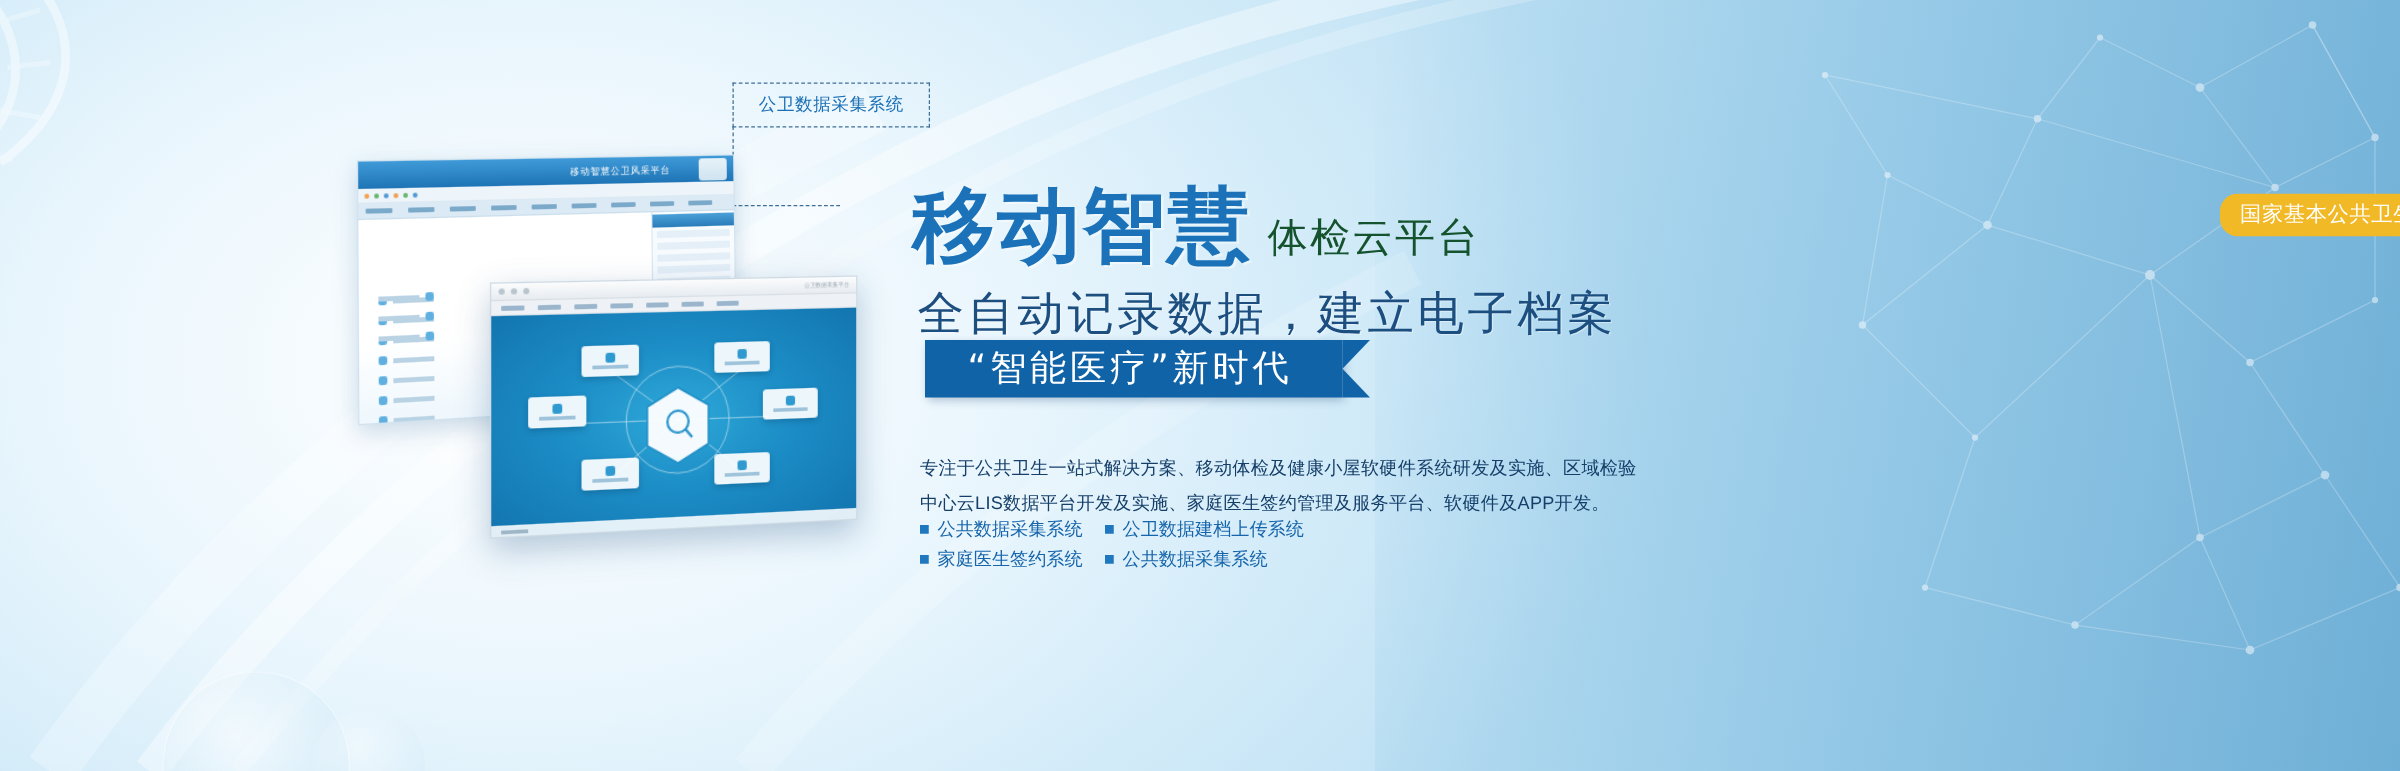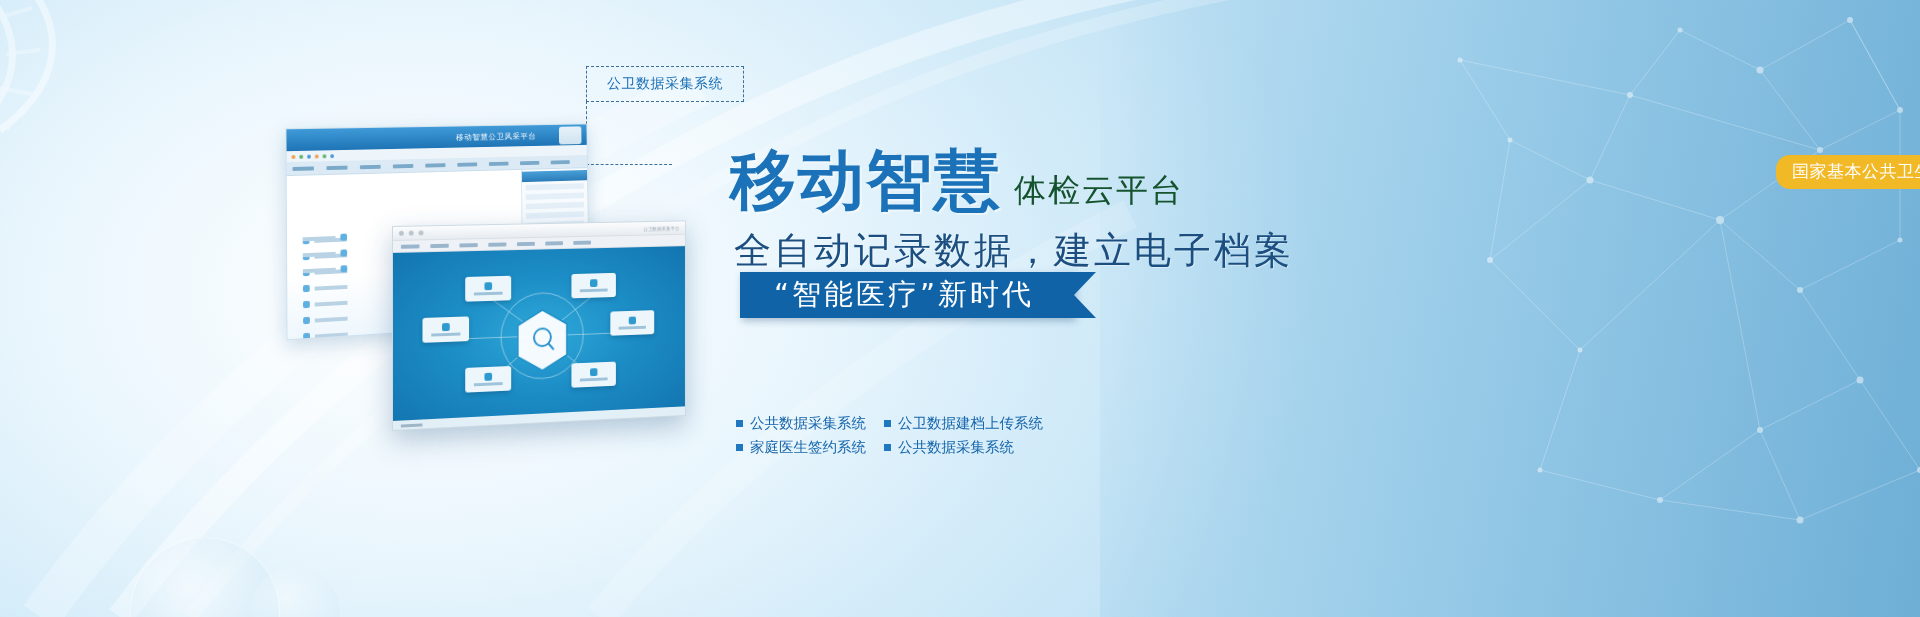--- a/index.html
+++ b/index.html
@@ -484,20 +484,21 @@
 
     <div class="badge">国家基本公共卫生3.0</div>
 
     <div class="headline-line2">全自动记录数据，建立电子档案</div>
 
     <div class="ribbon">
       <span class="ribbon-text">“智能医疗”新时代</span>
       <span class="ribbon-tail"></span>
     </div>
 
+    <div class="para">专注于公共卫生一站式解决方案、移动体检及健康小屋软硬件系统研发及实施、区域检验中心云LIS数据平台开发及实施、家庭医生签约管理及服务平台、软硬件及APP开发。</div>
 
     <div class="bullets">
       <div class="bi">
         <span class="sq"></span>
         <span class="tx">公共数据采集系统</span>
       </div>
       <div class="bi">
         <span class="sq"></span>
         <span class="tx">公卫数据建档上传系统</span>
       </div>

